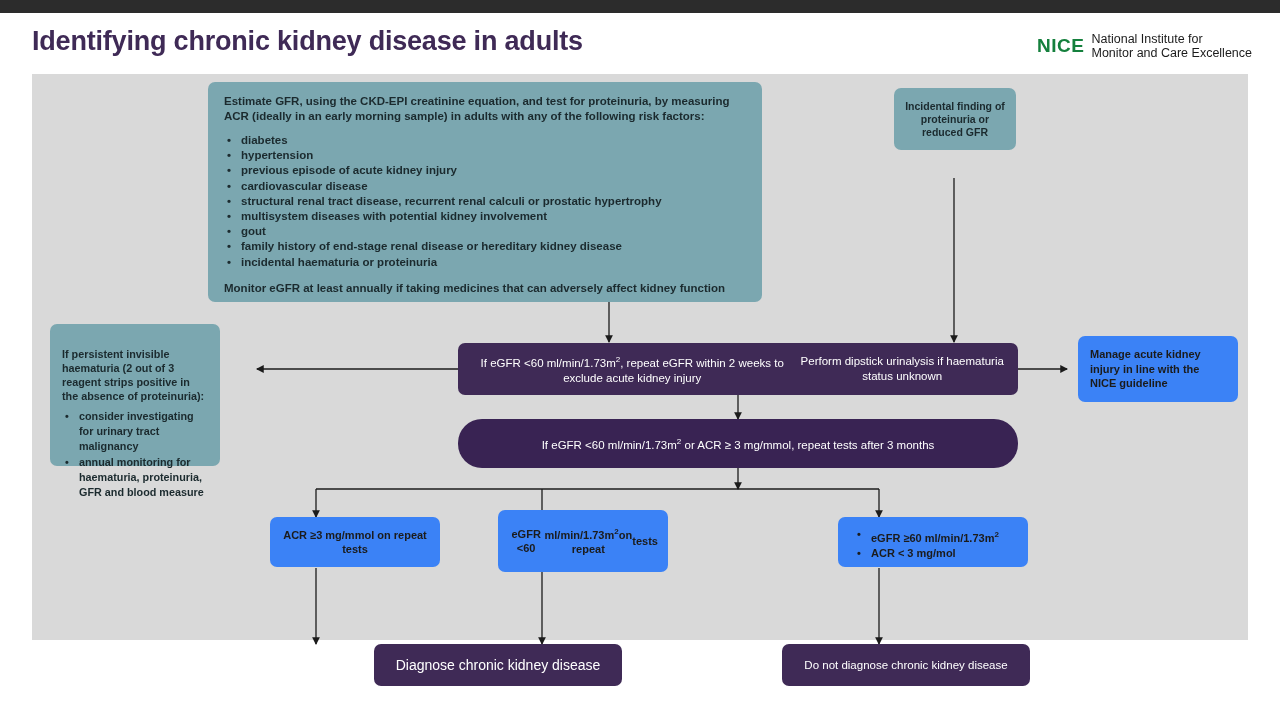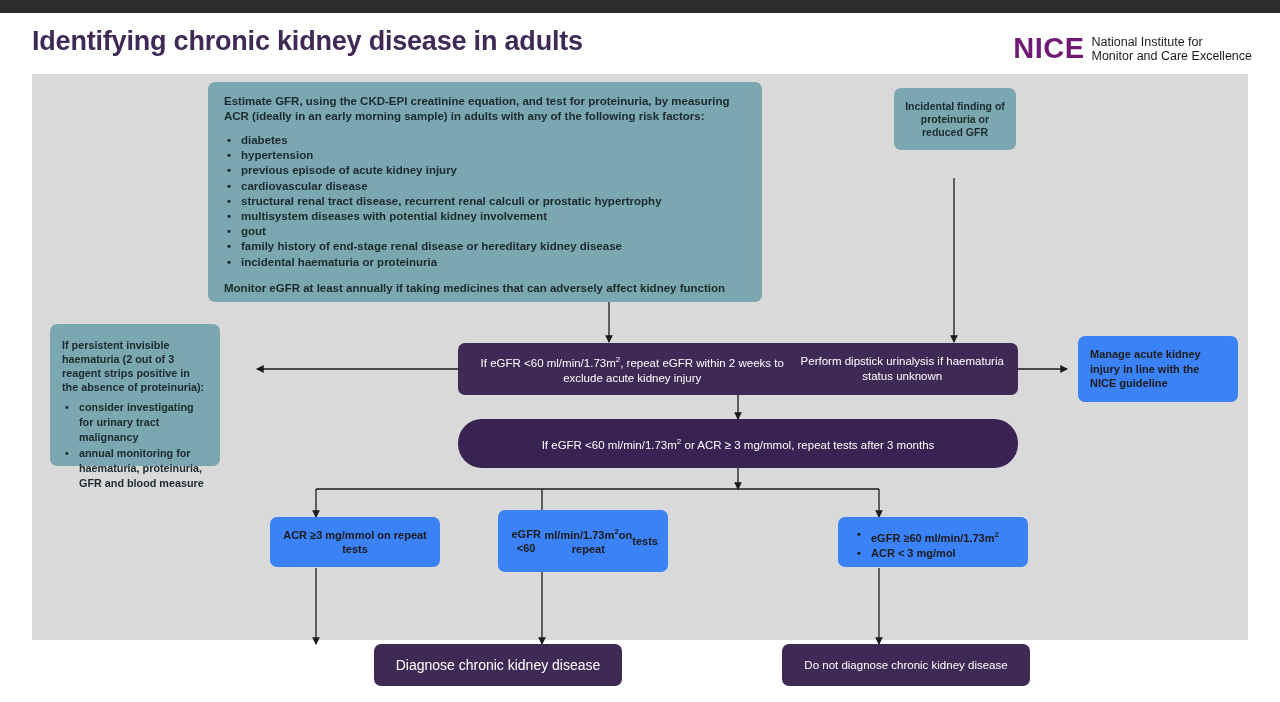--- a/index.html
+++ b/index.html
@@ -35,23 +35,23 @@
     white-space: nowrap;
   }
   .nice-logo {
     position: absolute;
     right: 28px;
     top: 32px;
     display: flex;
     align-items: center;
   }
   .nice-word {
-    font-size: 29px;
-    font-weight: bold;
-    color: #701a75;
+    font-size: 19px;
+    font-weight: bold;
+    color: #15803d;
     letter-spacing: 0.5px;
   }
   .nice-sub {
     margin-left: 7px;
     font-size: 12.5px;
     line-height: 14px;
     color: #1b1b1b;
   }
   .canvas {
     position: absolute;
@@ -188,21 +188,21 @@
         <li>family history of end-stage renal disease or hereditary kidney disease</li>
         <li>incidental haematuria or proteinuria</li>
       </ul>
       <div style="margin-top:11px;">Monitor eGFR at least annually if taking medicines that can adversely affect kidney function</div>
     </div>
 
     <div class="node teal center" style="left:862px; top:14px; width:122px; height:62px; font-size:10.5px; line-height:13px;">
       <span>Incidental finding of proteinuria or reduced GFR</span>
     </div>
 
-    <div class="node teal" style="left:18px; top:250px; width:170px; height:142px; padding:14px 12px; font-size:10.8px; line-height:14px;">
+    <div class="node teal" style="left:18px; top:250px; width:170px; height:142px; padding:23px 12px; font-size:10.8px; line-height:14px;">
       <div>If persistent invisible haematuria (2 out of 3 reagent strips positive in the absence of proteinuria):</div>
       <ul class="bullets" style="margin-top:6px;">
         <li>consider investigating for urinary tract malignancy</li>
         <li>annual monitoring for haematuria, proteinuria, GFR and blood measure</li>
       </ul>
     </div>
 
     <div class="node grey" style="left:1038px; top:262px; width:160px; height:66px; padding:11px 12px; font-size:11px; line-height:14.5px;">
       <span>Manage acute kidney injury in line with the NICE guideline</span>
     </div>

